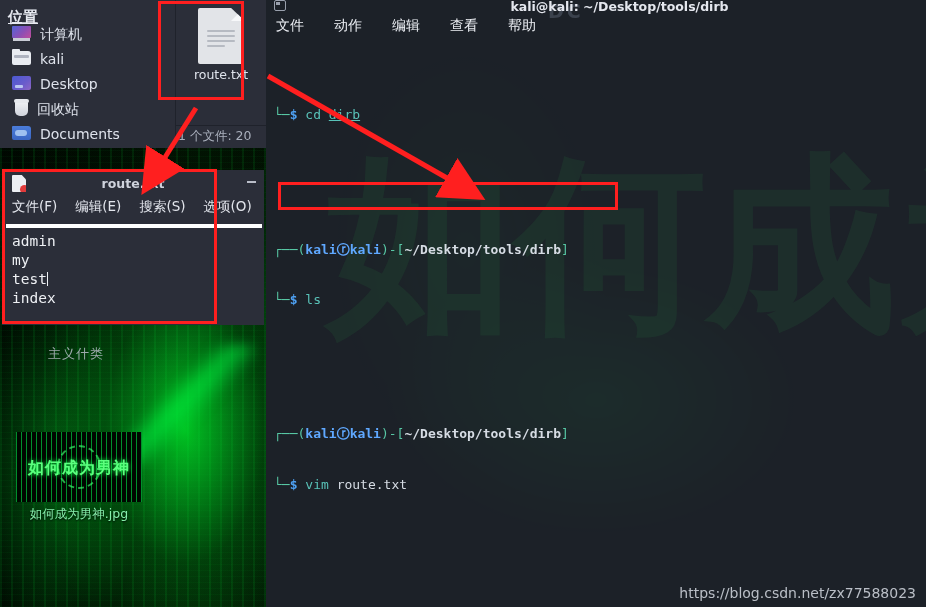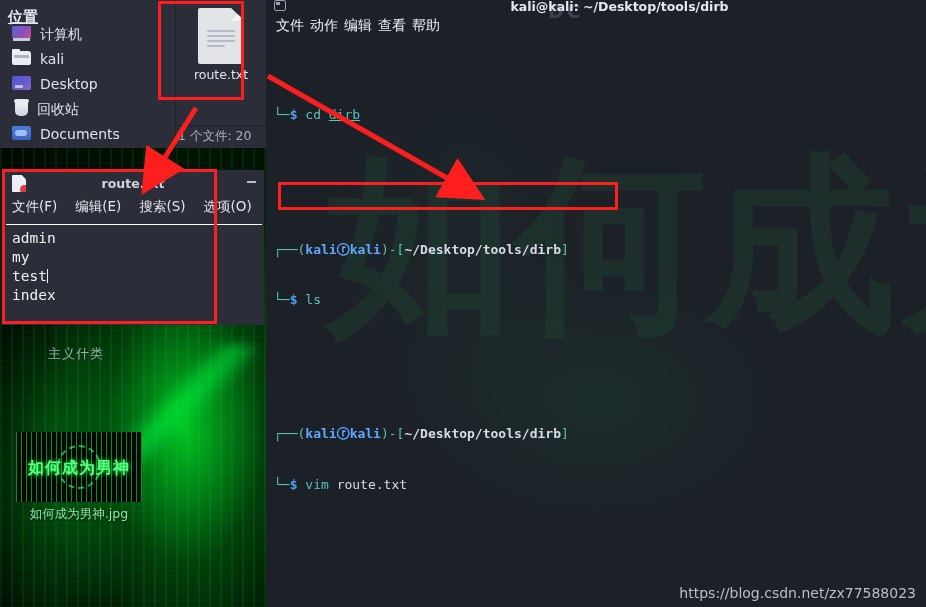--- a/index.html
+++ b/index.html
@@ -148,21 +148,21 @@
   .ed-min {
     position:absolute; right:8px; top:11px; width:9px; height:2px; background:#b9bdc8;
   }
   .ed-menu {
     display:flex; gap:18px; padding: 2px 10px 4px 10px;
     font-size:13.5px; color:#e2e5ec;
   }
   .ed-body {
     margin: 4px 2px 0 4px; height:104px;
     background:#2b2e39;
-    border-top:1px solid #ffffff;
+    border-top:4px solid #ffffff;
     padding: 4px 6px;
     font-family:"DejaVu Sans Mono","Liberation Mono", monospace;
     font-size:14.5px; line-height:19px; color:#eef0f4;
   }
   .ed-line { white-space:pre; }
   .ed-caret {
     display:inline-block; width:1px; height:14px; background:#eef0f4;
     vertical-align:-2px;
   }
 
@@ -224,21 +224,21 @@
   }
   .term-winicon {
     position:absolute; left:8px; top:0px; width:12px; height:11px;
     border:1.6px solid #99a0ad; border-radius:2px;
   }
   .term-winicon:after {
     content:''; position:absolute; left:1px; top:1px; width:4px; height:3px; background:#99a0ad;
   }
   .term-menu {
     position:absolute; left:10px; top:17px;
-    display:flex; gap:6px;
+    display:flex; gap:30px;
     font-size:14px; color:#eceff4;
   }
   .term-body {
     position:absolute; left:8px; top:40px; width:645px;
     font-family:"DejaVu Sans Mono","Liberation Mono", monospace;
     font-size:13px; line-height:16.8px;
     color:#cfd6de; white-space:pre;
   }
   .ln { height:16.8px; }
   .c-green  { color:#57c7a4; }

